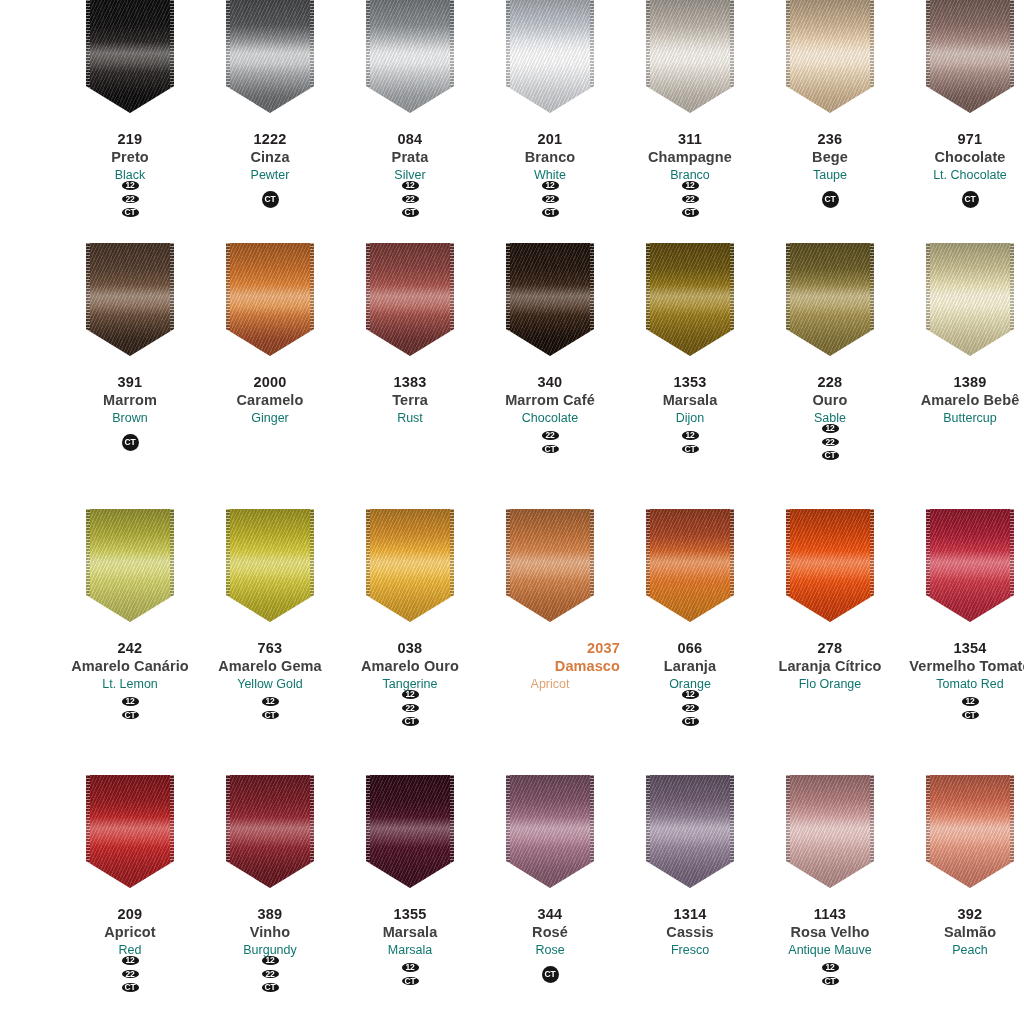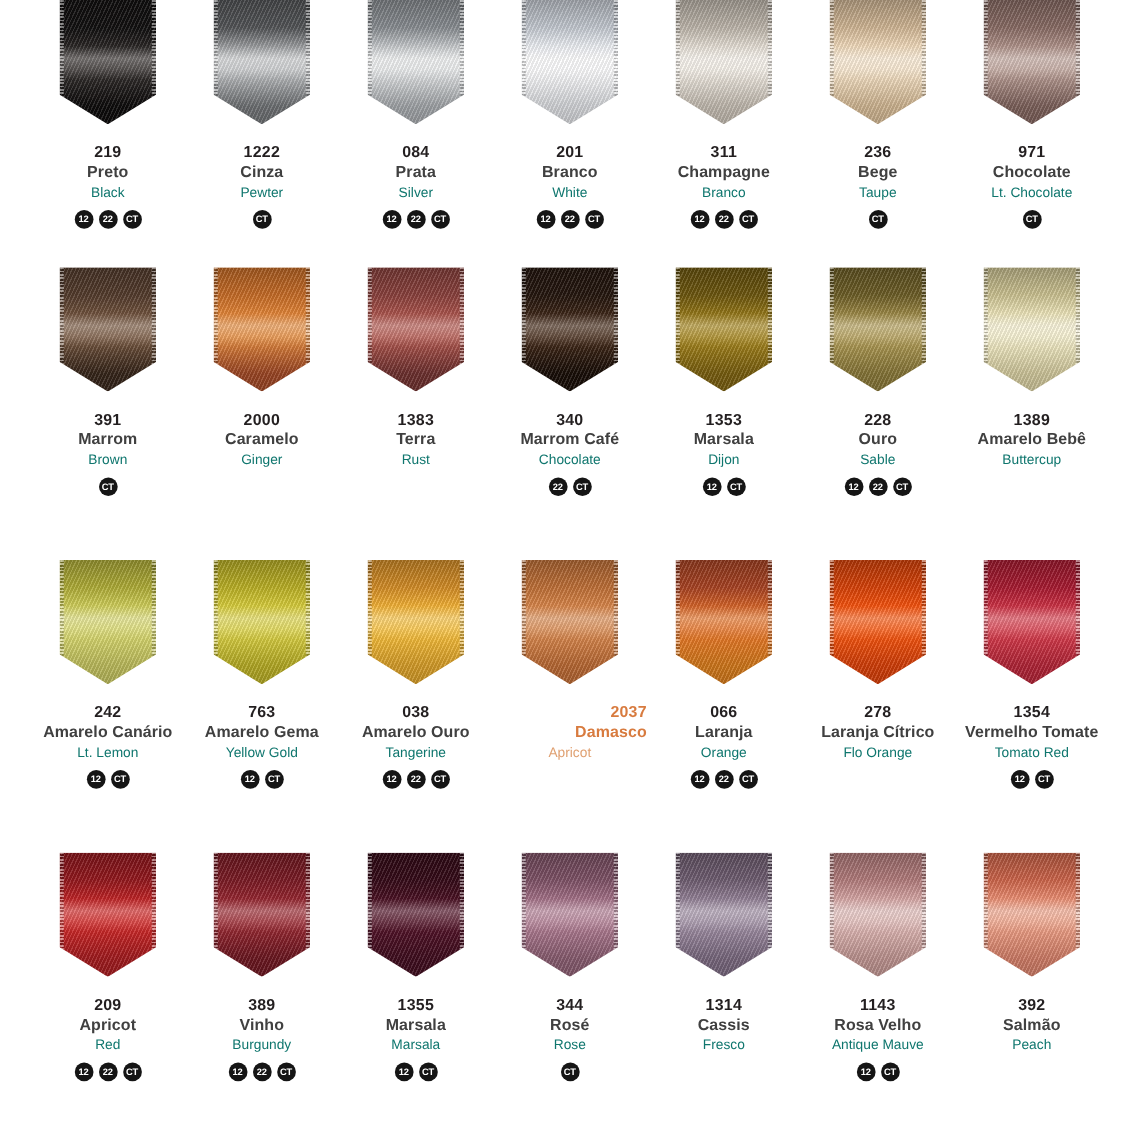--- a/index.html
+++ b/index.html
@@ -14,21 +14,21 @@
     width:1024px;height:1024px;
     display:flex;flex-direction:column;
     box-sizing:border-box;
     position:relative;
   }
   .row{
     display:grid;
     grid-template-columns:repeat(7,1fr);
     width:1024px;
     box-sizing:border-box;
-    padding:0 28px;
+    padding:0 60px;
   }
   .row-1{height:243px;}
   .row-2{height:266px;}
   .row-3{height:266px;}
   .row-4{height:249px;}
 
   .cell{
     display:flex;
     flex-direction:column;
     align-items:center;
@@ -126,20 +126,21 @@
   .cell.highlight .name-pt{color:#d87b3f;text-align:right;}
   .cell.highlight .name-en{color:#e0a172;}
 
   
   .badges{
     margin-top:7px;
     display:flex;
     justify-content:center;
     gap:5px;
     height:17px;
+    flex-direction:column;
   }
   .badge{
     width:17px;height:17px;
     border-radius:50%;
     background:#151515;
     color:#ffffff;
     font-size:8.5px;
     font-weight:bold;
     display:flex;
     align-items:center;

